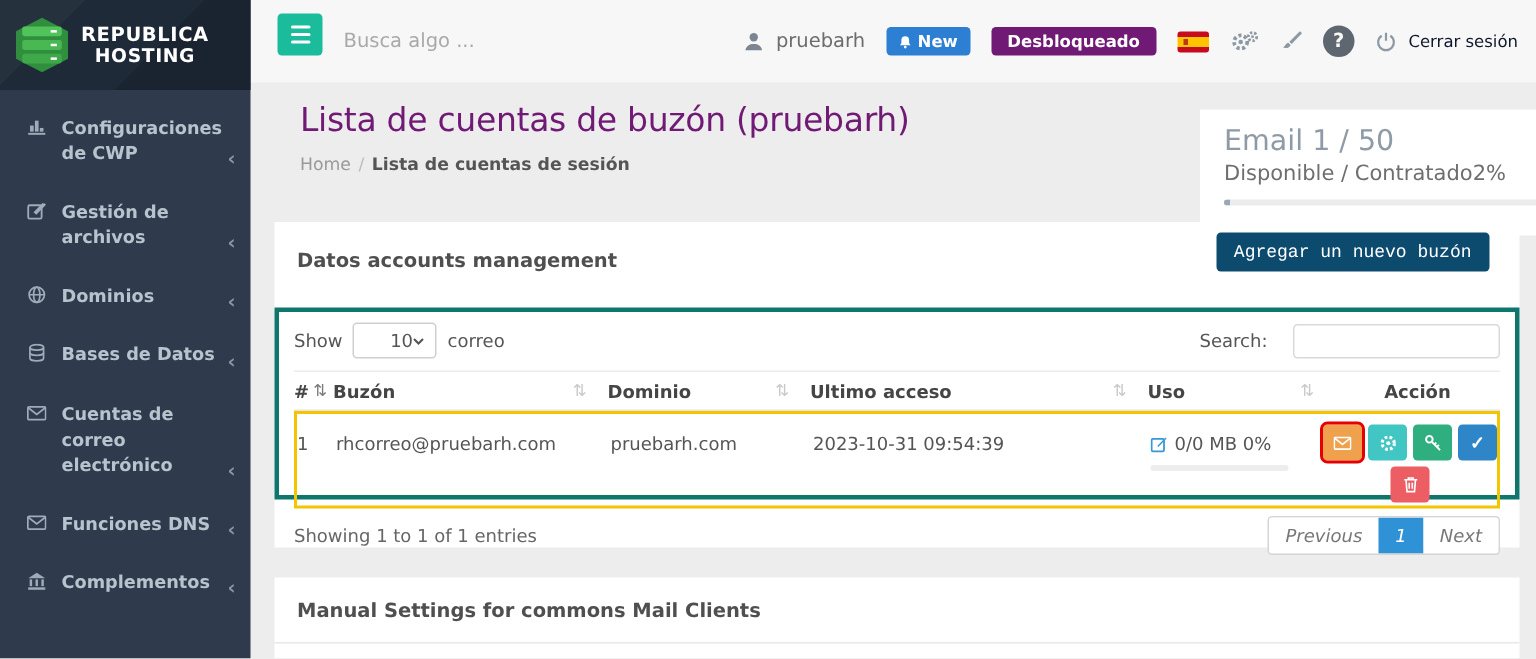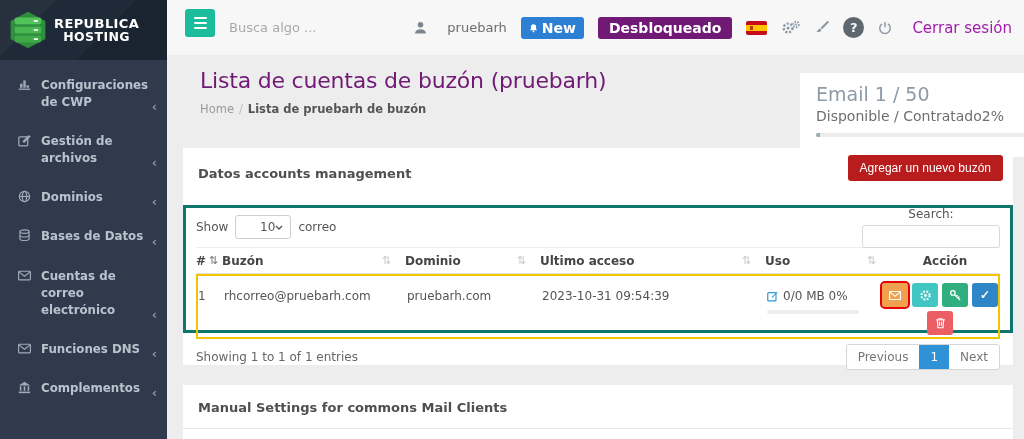--- a/index.html
+++ b/index.html
@@ -24,60 +24,60 @@
   
   .topbar { position:absolute; left:167px; top:0; right:0; height:55px; background:#f7f7f7; }
   .menu-toggle { position:absolute; left:18px; top:9px; width:30px; height:28px; background:#1abc9c;
     border:none; border-radius:3px; cursor:pointer; display:flex; flex-direction:column; gap:3px;
     align-items:center; justify-content:center; }
   .menu-toggle i { display:block; width:13px; height:2px; background:#fff; border-radius:1px; }
   .global-search { position:absolute; left:62px; top:13px; width:220px; height:28px; border:none;
     background:transparent; font-size:13px; color:#666; outline:none; font-family:inherit; }
   .global-search::placeholder { color:#a9a9a9; }
   .top-right { position:absolute; right:12px; top:0; height:55px; display:flex; align-items:center; gap:14px; }
-  .tr-item { display:flex; align-items:center; gap:20px; color:#7c8690; cursor:pointer; }
+  .tr-item { display:flex; align-items:center; gap:8px; color:#7c8690; cursor:pointer; }
   .username { font-size:13px; color:#6d6d6d; }
-  .badge { display:inline-flex; align-items:center; gap:4px; font-size:14px; font-weight:bold;
+  .badge { display:inline-flex; align-items:center; gap:4px; font-size:11px; font-weight:bold;
     color:#fff; border-radius:3px; padding:3px 8px; cursor:pointer; }
   .badge-new { background:#2d7fd3; }
   .badge-lock { background:#701a75; padding:3px 11px; }
   .flag { width:21px; height:14px; border-radius:2px; position:relative;
     background:linear-gradient(to bottom,#c60b1e 0 25%,#ffc400 25% 75%,#c60b1e 75% 100%); }
   .flag:after { content:""; position:absolute; left:4px; top:5px; width:3px; height:4px; background:#ad1519; opacity:.8; }
   .help-circle { width:21px; height:21px; border-radius:50%; background:#5e6770; color:#f7f7f7;
     font-size:13px; font-weight:bold; display:flex; align-items:center; justify-content:center; cursor:pointer; }
-  .logout-label { font-size:15px; color:#a21caf; }
+  .logout-label { font-size:11px; color:#0f172a; }
 
   
   .page-title { position:absolute; left:200px; top:68px; font-size:22px; font-weight:400; color:#701a75; letter-spacing:-.2px; }
   .breadcrumb { position:absolute; left:200px; top:102px; font-size:11.5px; color:#9a9a9a; }
   .breadcrumb .sep { margin:0 5px; color:#bdbdbd; }
   .breadcrumb .current { color:#555; font-weight:bold; }
 
   
   .quota-card { position:absolute; left:800px; top:73px; width:252px; height:84px; background:#fff; padding:10px 16px 0; }
   .quota-title { font-size:19px; font-weight:400; color:#8e9aa6; }
   .quota-row { display:flex; margin-top:3px; font-size:14px; color:#6e6e6e; }
   .quota-track { margin-top:9px; height:4px; background:#ececec; border-radius:2px; overflow:hidden; }
   .quota-fill { height:100%; width:2%; background:#98a8b4; }
 
   
   .main-card { position:absolute; left:183px; top:148px; width:830px; height:217px; background:#fff; }
   .card-header { position:relative; height:57px; padding:15px 15px 0; }
   .card-title { font-size:13px; font-weight:bold; color:#4f4f4f; }
-  .add-btn { position:absolute; right:10px; top:7px; background:#b91c1c; color:#fff; border:none;
-    border-radius:3px; font-size:12px; padding:6px 12px; cursor:pointer; font-family:Liberation Sans, sans-serif; }
+  .add-btn { position:absolute; right:20px; top:7px; background:#0c4a6e; color:#fff; border:none;
+    border-radius:3px; font-size:12px; padding:6px 12px; cursor:pointer; font-family:Liberation Mono, monospace; }
 
   .table-box { position:absolute; left:0; right:0; top:57px; height:128px; border:3px solid #0f766e;
     background:#fff; padding:6px 10px 0; }
   .tbl-controls { display:flex; justify-content:space-between; align-items:center; height:26px; font-size:12px; color:#555; }
   .len-group { display:flex; align-items:center; gap:7px; }
   .len-select { display:flex; align-items:center; justify-content:flex-end; width:56px; height:24px;
     border:1px solid #cfcfcf; border-radius:3px; padding:0 7px; cursor:pointer; background:#fff; color:#555; }
-  .search-group { display:flex; align-items:center; gap:4px;flex-direction:column; }
+  .search-group { display:flex; align-items:center; gap:17px; }
   .tbl-search { width:138px; height:23px; border:1px solid #d9d9d9; border-radius:3px; background:#fff; outline:none; padding:0 6px; font-family:inherit; font-size:12px; }
 
   .thead { display:flex; align-items:center; margin-top:7px; border-top:1px solid #ececec; border-bottom:1px solid #e4e4e4;
     font-size:12px; font-weight:bold; color:#454545; height:27px; }
   .col { flex:0 0 auto; display:flex; align-items:center; justify-content:space-between; padding-right:14px; }
   .c1{width:26px; padding-right:4px;} .c2{width:183px;} .c3{width:135px;} .c4{width:225px;} .c5{width:125px;} 
   .c6{flex:1 1 auto; justify-content:center; padding-right:0;}
   .sort { font-size:11px; color:#c9c9c9; font-weight:normal; }
   .sort.active { color:#7a7a7a; }
 
@@ -94,21 +94,21 @@
     align-items:center; justify-content:center; cursor:pointer; font-size:12px; }
   .abtn-mail { background:#f0a14d; outline:2px solid #e60000; outline-offset:0px; }
   .abtn-gear { background:#41c6c3; }
   .abtn-key  { background:#2fae7f; }
   .abtn-check{ background:#2e86c9; font-weight:bold; }
   .abtn-trash{ background:#ec5d64; }
 
   .tbl-footer { display:flex; justify-content:space-between; align-items:center; margin-top:5px; }
   .tbl-info { font-size:12px; color:#666; }
   .pagination { display:flex; border:1px solid #d5d5d5; border-radius:3px; overflow:hidden; }
-  .page-btn { font-size:12px; color:#777; background:#fff; border:none; padding:5px 11px; cursor:pointer; font-family:inherit; }
+  .page-btn { font-size:12px; color:#777; background:#fff; border:none; padding:5px 11px; cursor:pointer; font-family:inherit;font-style:italic; }
   .page-btn.active { background:#3092d6; color:#fff; }
 
   
   .bottom-card { position:absolute; left:183px; top:385px; width:830px; height:54px; background:#fff; }
   .bottom-card .card-title { padding:15px 15px 13px; border-bottom:1px solid #e8e8e8; }
 
   svg { display:block; }
 </style>
 </head>
 <body>
@@ -283,21 +283,21 @@
             <path d="M4.7 3.2a6 6 0 1 0 6.6 0"></path>
           </svg>
       </span>
       <span class="logout-label">Cerrar sesión</span>
     </div>
   </div>
 </div>
 
 <div class="page-title">Lista de cuentas de buzón (pruebarh)</div>
 <div class="breadcrumb">
-  <span>Home</span><span class="sep">/</span><span class="current">Lista de pruebarh de buzón</span>
+  <span>Home</span><span class="sep">/</span><span class="current">Lista de cuentas de sesión</span>
 </div>
 
 <div class="quota-card">
   <div class="quota-title">Email 1 / 50</div>
   <div class="quota-row">
     <span>Disponible / Contratado</span>
     <span>2%</span>
   </div>
   <div class="quota-track">
       <div class="quota-fill"></div>

